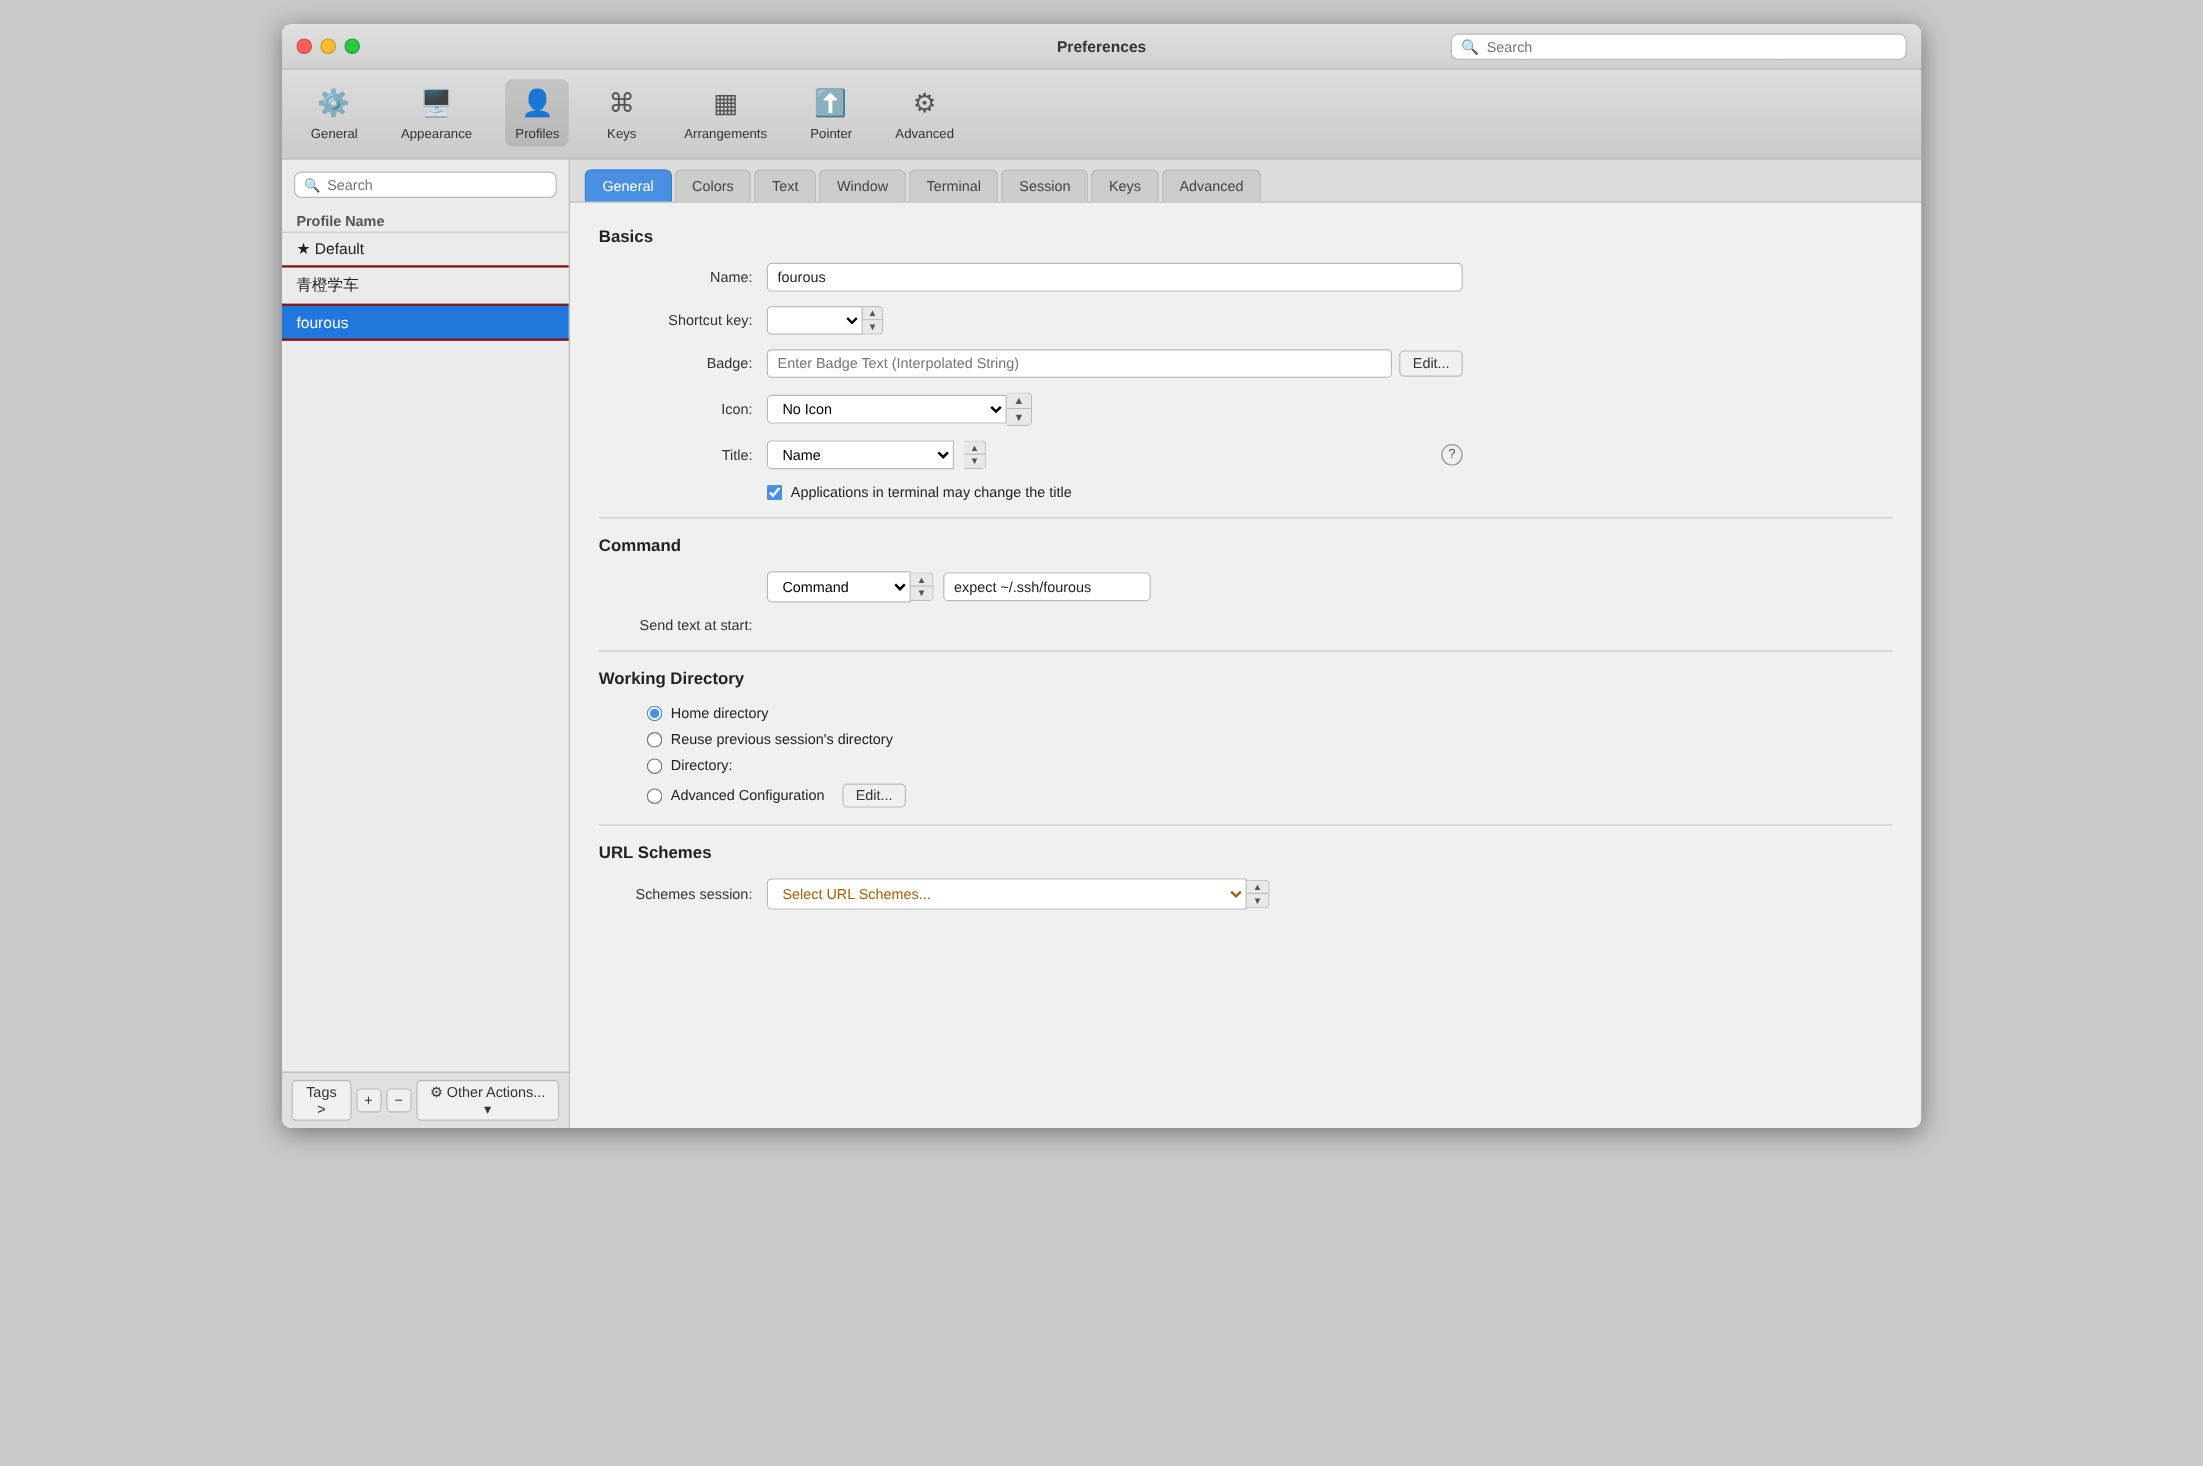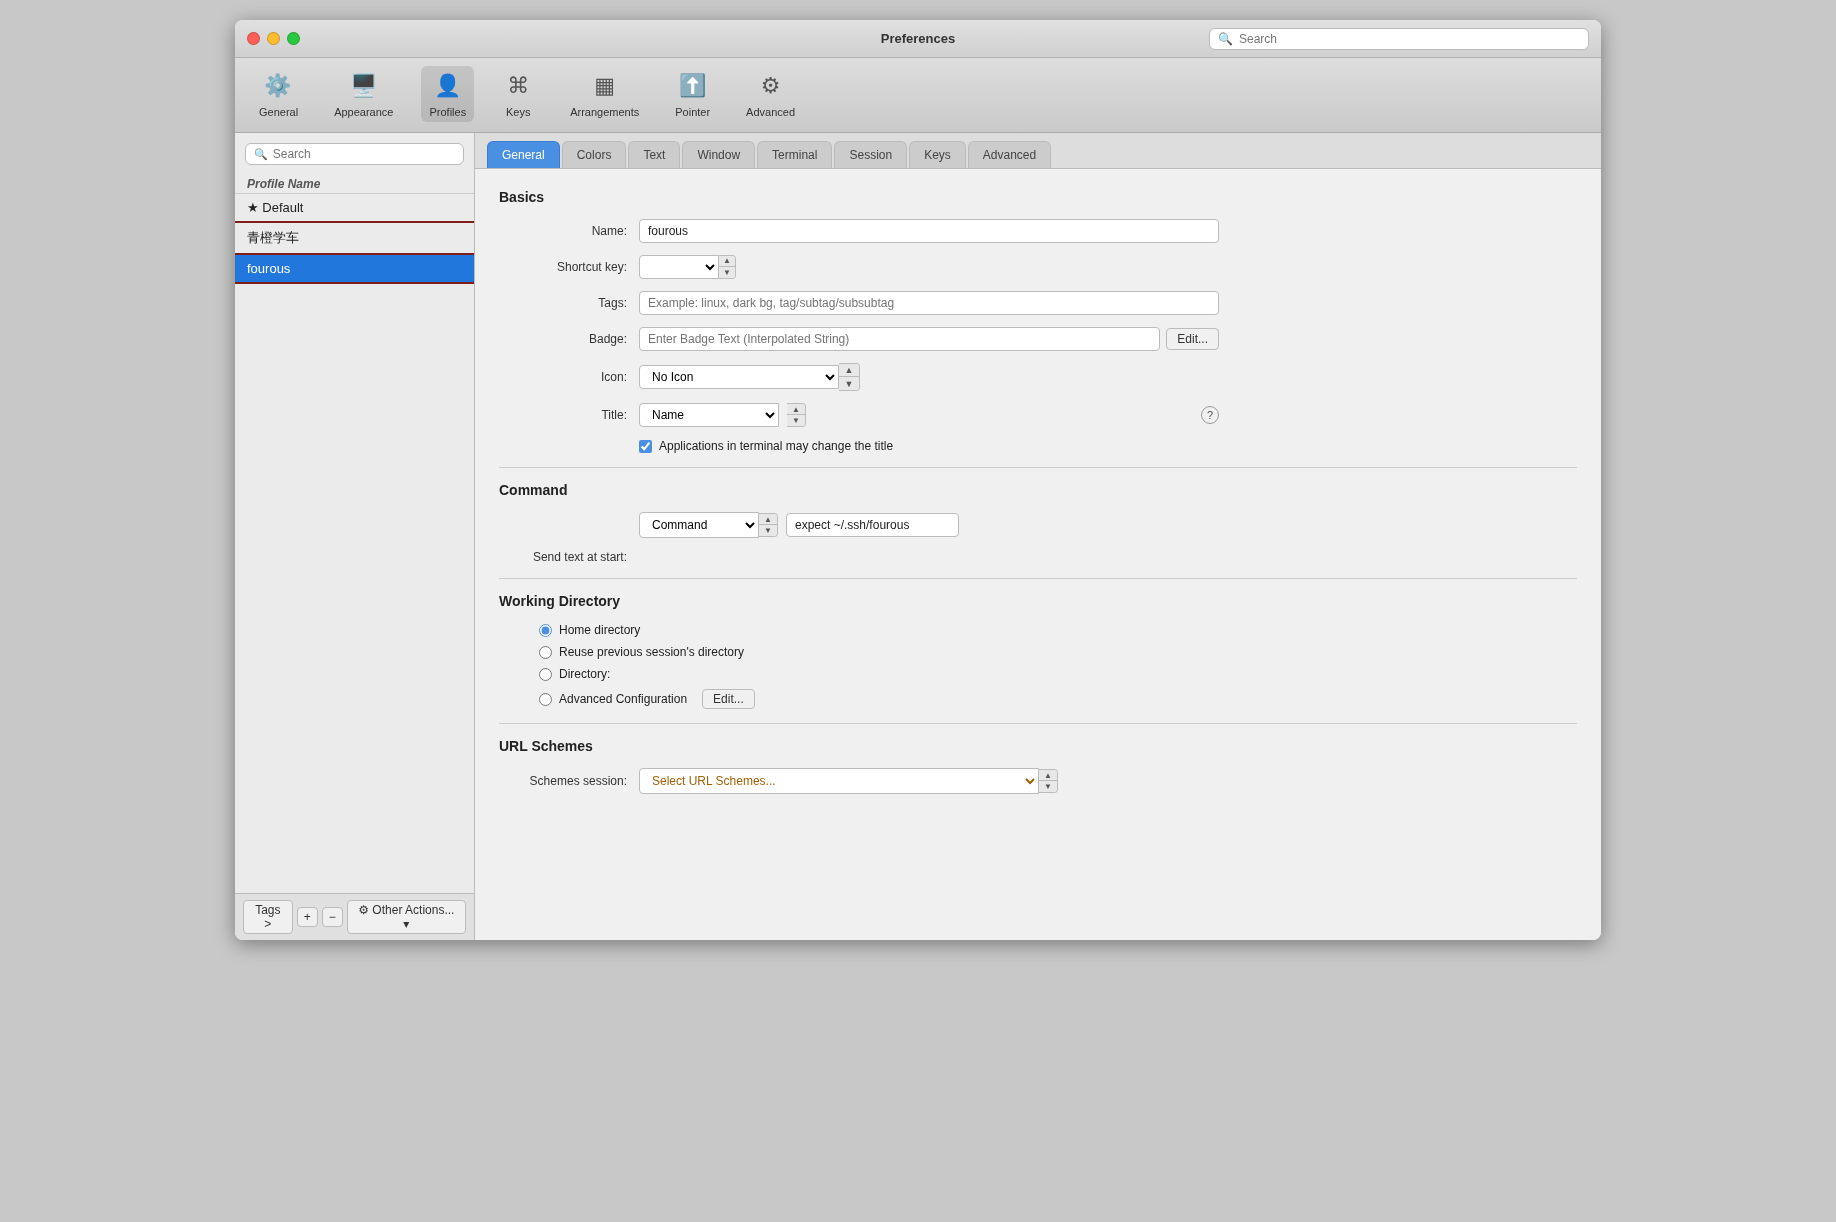--- a/index.html
+++ b/index.html
@@ -152,21 +152,20 @@
     .profile-list {
       flex: 1;
       overflow-y: auto;
     }
     .profile-header {
       font-size: 12px;
       font-weight: 600;
       color: #555;
       padding: 4px 12px 2px;
       border-bottom: 1px solid #ccc;
-      font-style: italic;
     }
     .profile-item {
       padding: 6px 12px;
       font-size: 13px;
       cursor: pointer;
       color: #222;
       border-bottom: 2px solid #7f1d1d;
     }
     .profile-item.selected {
       background: #2277dd;
@@ -697,26 +696,20 @@
             <select style="width:80px;">
               <option></option>
             </select>
             <div class="stepper-arrows">
               <div class="stepper-arrow">▲</div>
               <div class="stepper-arrow">▼</div>
             </div>
           </div>
         </div>
 
-        <div class="form-row">
-          <div class="form-label">Tags:</div>
-          <div class="form-input">
-            <input type="text" class="placeholder-style" placeholder="Example: linux, dark bg, tag/subtag/subsubtag" style="">
-          </div>
-        </div>
 
         <div class="form-row">
           <div class="form-label">Badge:</div>
           <div class="form-input badge-row">
             <input type="text" placeholder="Enter Badge Text (Interpolated String)" style="">
             <button>Edit...</button>
           </div>
         </div>
 
         <div class="form-row">
@@ -728,21 +721,21 @@
             <div class="icon-stepper">
               <div class="icon-stepper-arrow">▲</div>
               <div class="icon-stepper-arrow">▼</div>
             </div>
           </div>
         </div>
 
         <div class="form-row">
           <div class="form-label">Title:</div>
           <div class="form-input title-row">
-            <select style="width:140px;">
+            <select style="width:156px;">
               <option>Name</option>
               <option>Job</option>
               <option>Job &amp; Name</option>
               <option>Process Name</option>
               <option>Profile Name</option>
               <option>Custom</option>
             </select>
             <div class="title-row-stepper">
               <div class="arr">▲</div>
               <div class="arr">▼</div>

